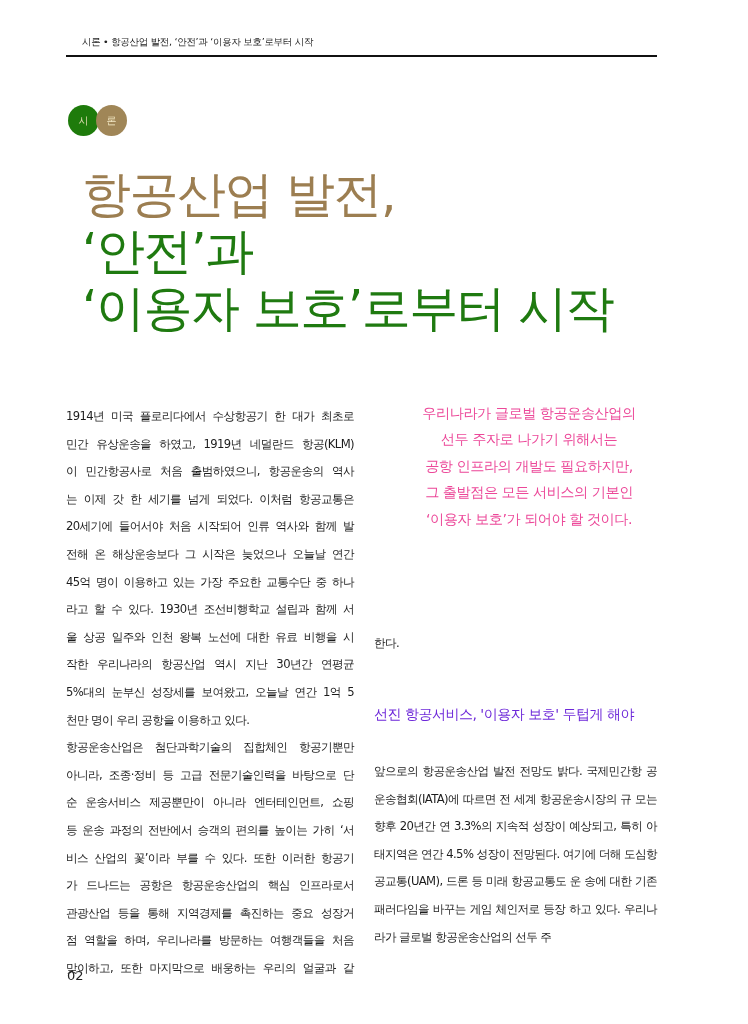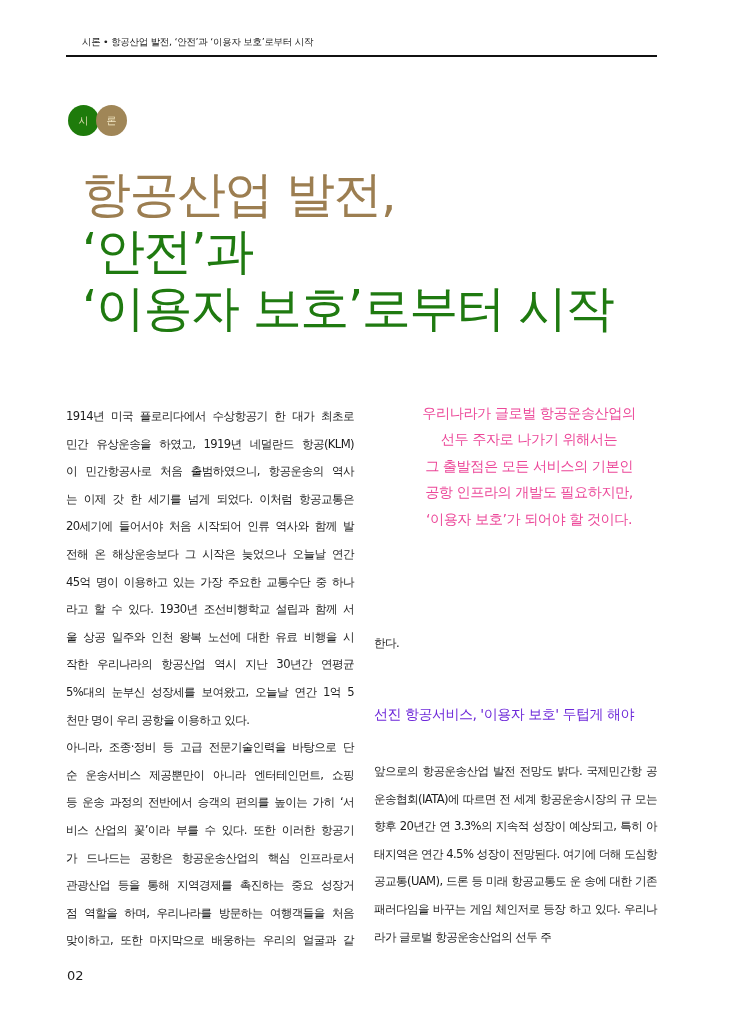--- a/index.html
+++ b/index.html
@@ -81,35 +81,36 @@
   <span class="line">이 민간항공사로 처음 출범하였으니, 항공운송의 역사</span>
   <span class="line">는 이제 갓 한 세기를 넘게 되었다. 이처럼 항공교통은</span>
   <span class="line">20세기에 들어서야 처음 시작되어 인류 역사와 함께 발</span>
   <span class="line">전해 온 해상운송보다 그 시작은 늦었으나 오늘날 연간</span>
   <span class="line">45억 명이 이용하고 있는 가장 주요한 교통수단 중 하나</span>
   <span class="line">라고 할 수 있다. 1930년 조선비행학교 설립과 함께 서</span>
   <span class="line">울 상공 일주와 인천 왕복 노선에 대한 유료 비행을 시</span>
   <span class="line">작한 우리나라의 항공산업 역시 지난 30년간 연평균</span>
   <span class="line">5%대의 눈부신 성장세를 보여왔고, 오늘날 연간 1억 5</span>
   <span class="line last">천만 명이 우리 공항을 이용하고 있다.</span>
+  <span class="line">항공운송산업은 첨단과학기술의 집합체인 항공기뿐만</span>
   <span class="line">아니라, 조종·정비 등 고급 전문기술인력을 바탕으로 단</span>
   <span class="line">순 운송서비스 제공뿐만이 아니라 엔터테인먼트, 쇼핑</span>
   <span class="line">등 운송 과정의 전반에서 승객의 편의를 높이는 가히 ‘서</span>
   <span class="line">비스 산업의 꽃’이라 부를 수 있다. 또한 이러한 항공기</span>
   <span class="line">가 드나드는 공항은 항공운송산업의 핵심 인프라로서</span>
   <span class="line">관광산업 등을 통해 지역경제를 촉진하는 중요 성장거</span>
   <span class="line">점 역할을 하며, 우리나라를 방문하는 여행객들을 처음</span>
   <span class="line">맞이하고, 또한 마지막으로 배웅하는 우리의 얼굴과 같</span>
 </div>
 
 <div class="pull-quote">
   <span>우리나라가 글로벌 항공운송산업의</span>
   <span>선두 주자로 나가기 위해서는</span>
+  <span>공항 인프라의 개발도 필요하지만,</span>
   <span>그 출발점은 모든 서비스의 기본인</span>
-  <span>공항 인프라의 개발도 필요하지만,</span>
   <span>‘이용자 보호’가 되어야 할 것이다.</span>
 </div>
 
 <div class="col col-right">
   <span class="line last">한다.</span>
 </div>
 
 <div class="sub-heading">선진 항공서비스, '이용자 보호' 두텁게 해야</div>
 
 <div class="col col-right-2">

